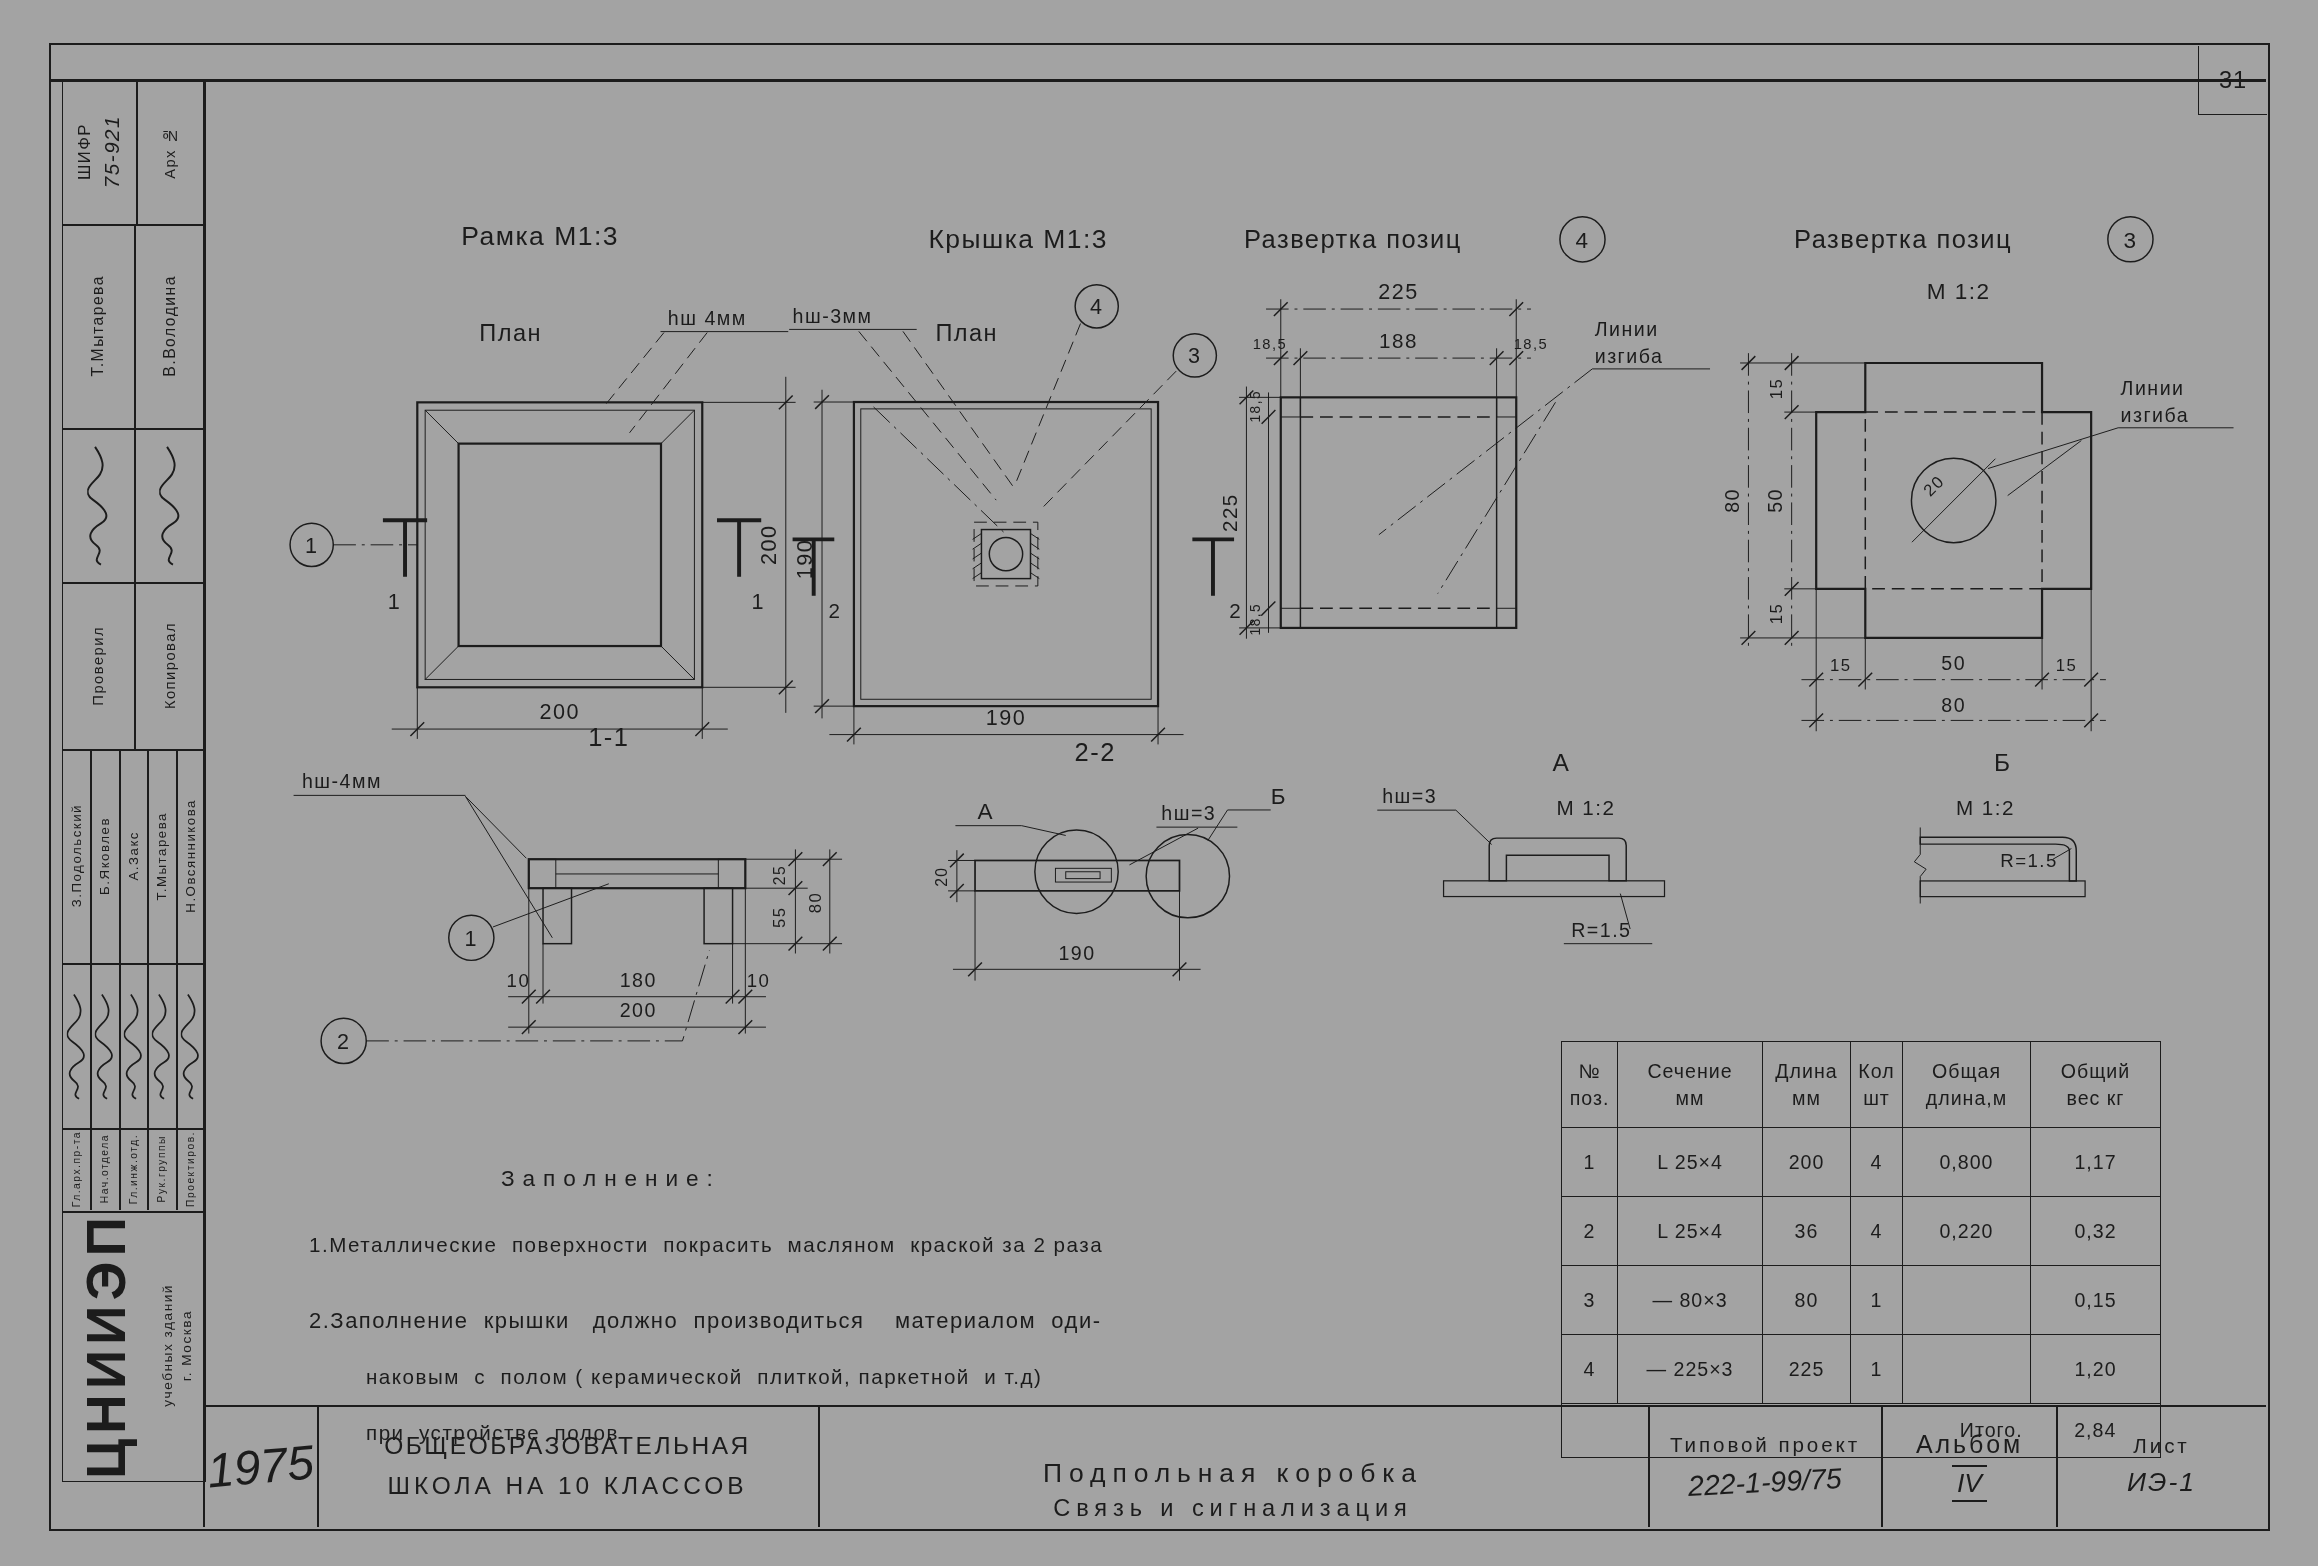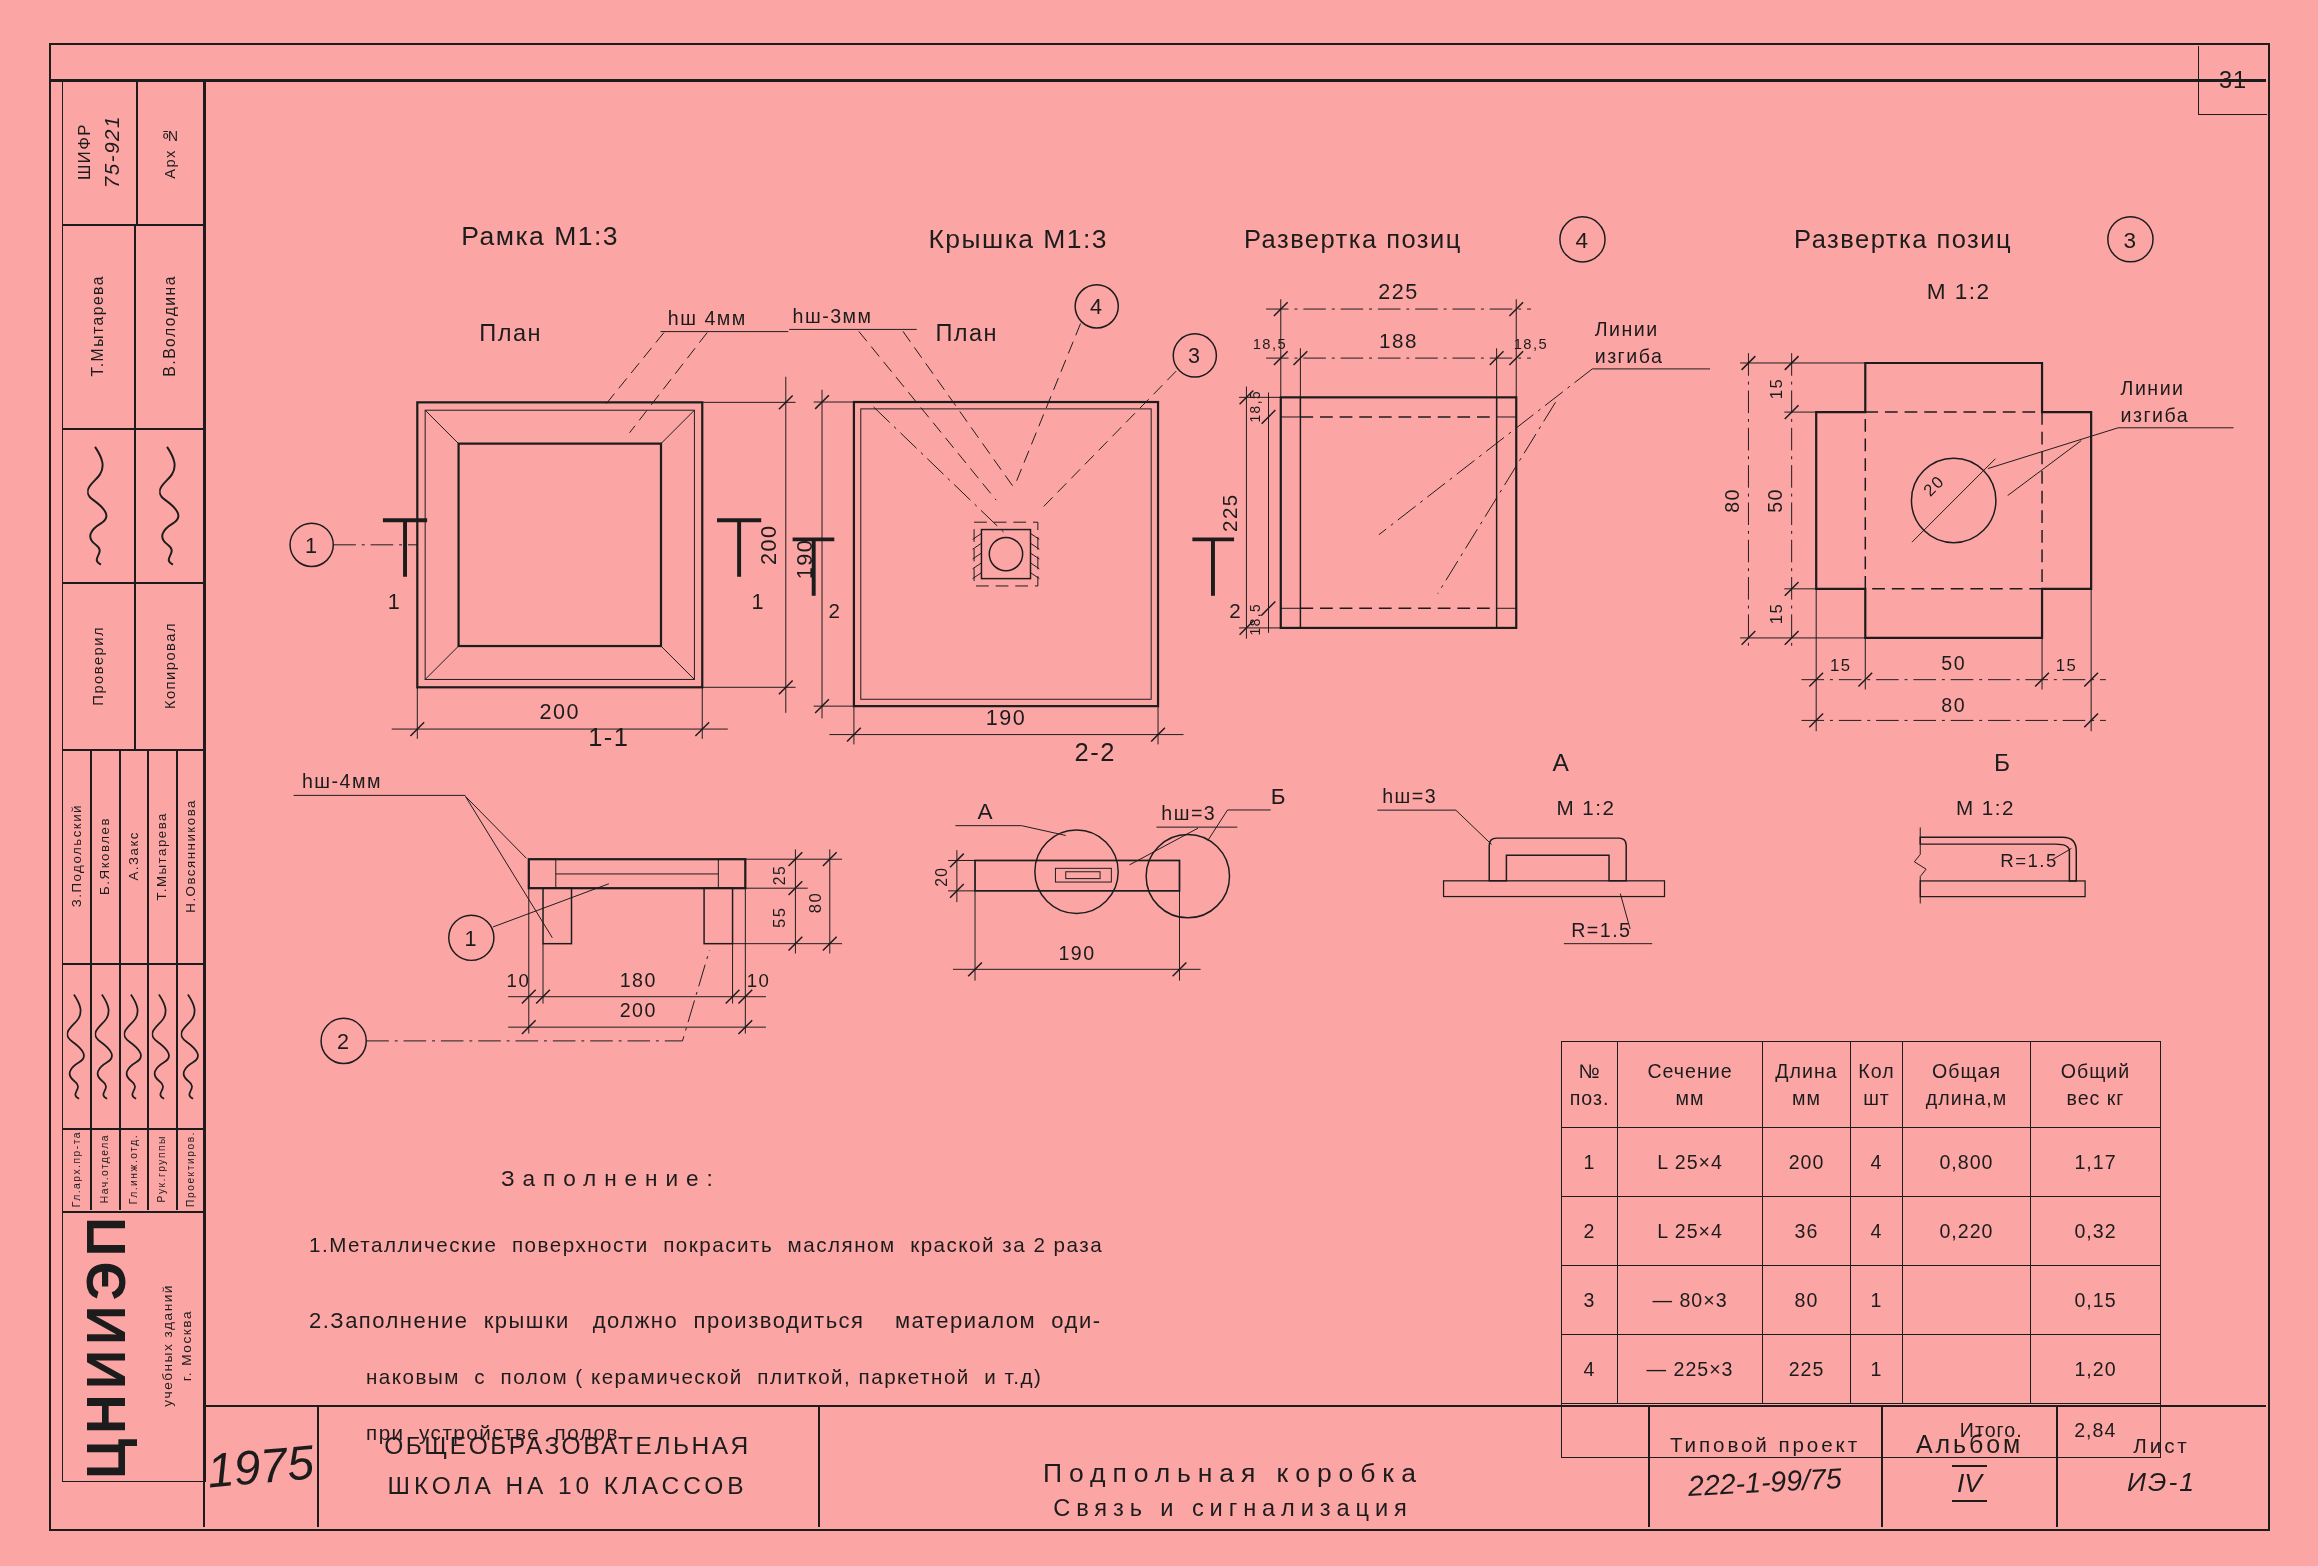--- a/index.html
+++ b/index.html
@@ -1,16 +1,16 @@
 <!DOCTYPE html>
 <html style="font-size:7.9px"><head>
 <meta charset="utf-8">
 <style>
   html,body{margin:0;padding:0;background:#dedcd4;}
-  .sheet{position:relative;width:2319px;height:1566px;background:#fca5a5;font-family:"Liberation Sans",sans-serif;color:#1c1c1c;overflow:hidden;}
+  .sheet{position:relative;width:2319px;height:1566px;background:#a3a3a3;font-family:"Liberation Sans",sans-serif;color:#1c1c1c;overflow:hidden;}
   .abs{position:absolute;}
   .cell{position:absolute;display:flex;align-items:center;justify-content:center;gap:4.9px;}
   .col{flex-direction:column;}
   .vtext{writing-mode:vertical-rl;transform:rotate(180deg);white-space:nowrap;letter-spacing:1.5px;}
   .pre{white-space:pre;}
   svg.draw{position:absolute;overflow:visible;}
   svg.draw line,svg.draw rect,svg.draw circle,svg.draw path,svg.draw polyline{stroke:#1c1c1c;fill:none;}
   svg.draw text{fill:#1c1c1c;stroke:none;font-family:"Liberation Sans",sans-serif;letter-spacing:3px;}
   .w1{stroke-width:2px;}.w2{stroke-width:3px;}.w3{stroke-width:4.5px;}.w4{stroke-width:8px;}
   .dsh{stroke-dasharray:26 14;}

